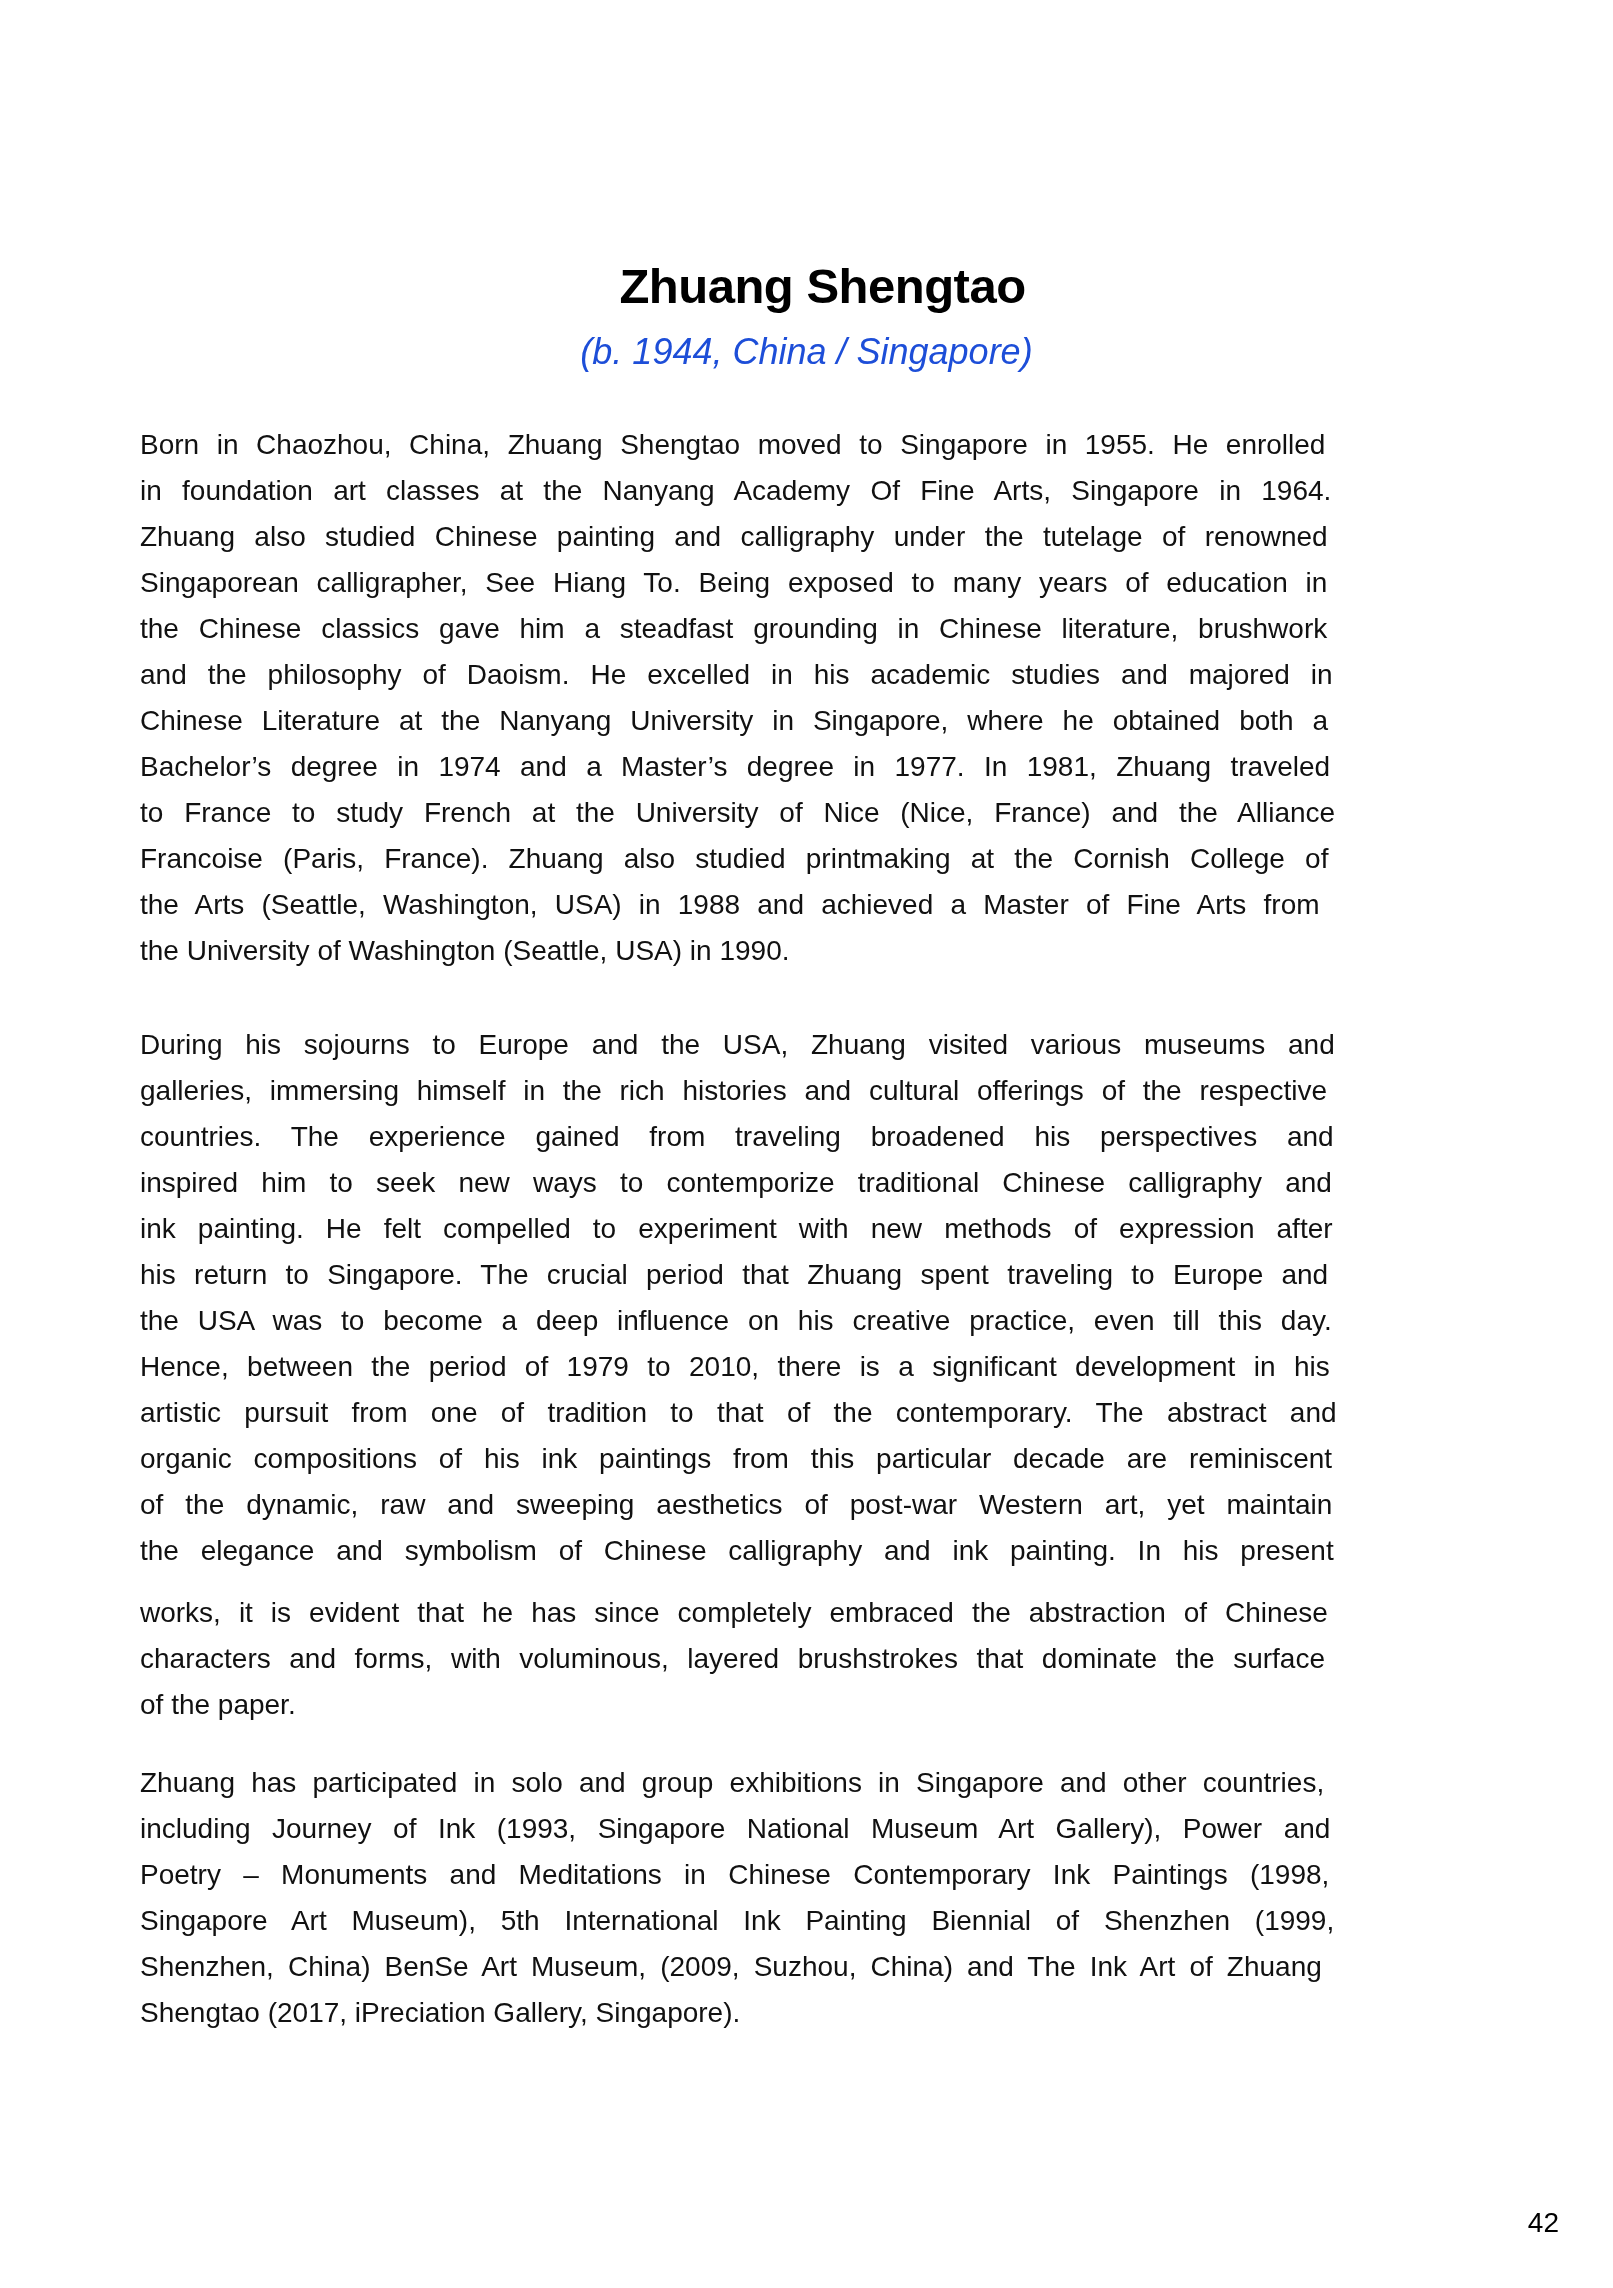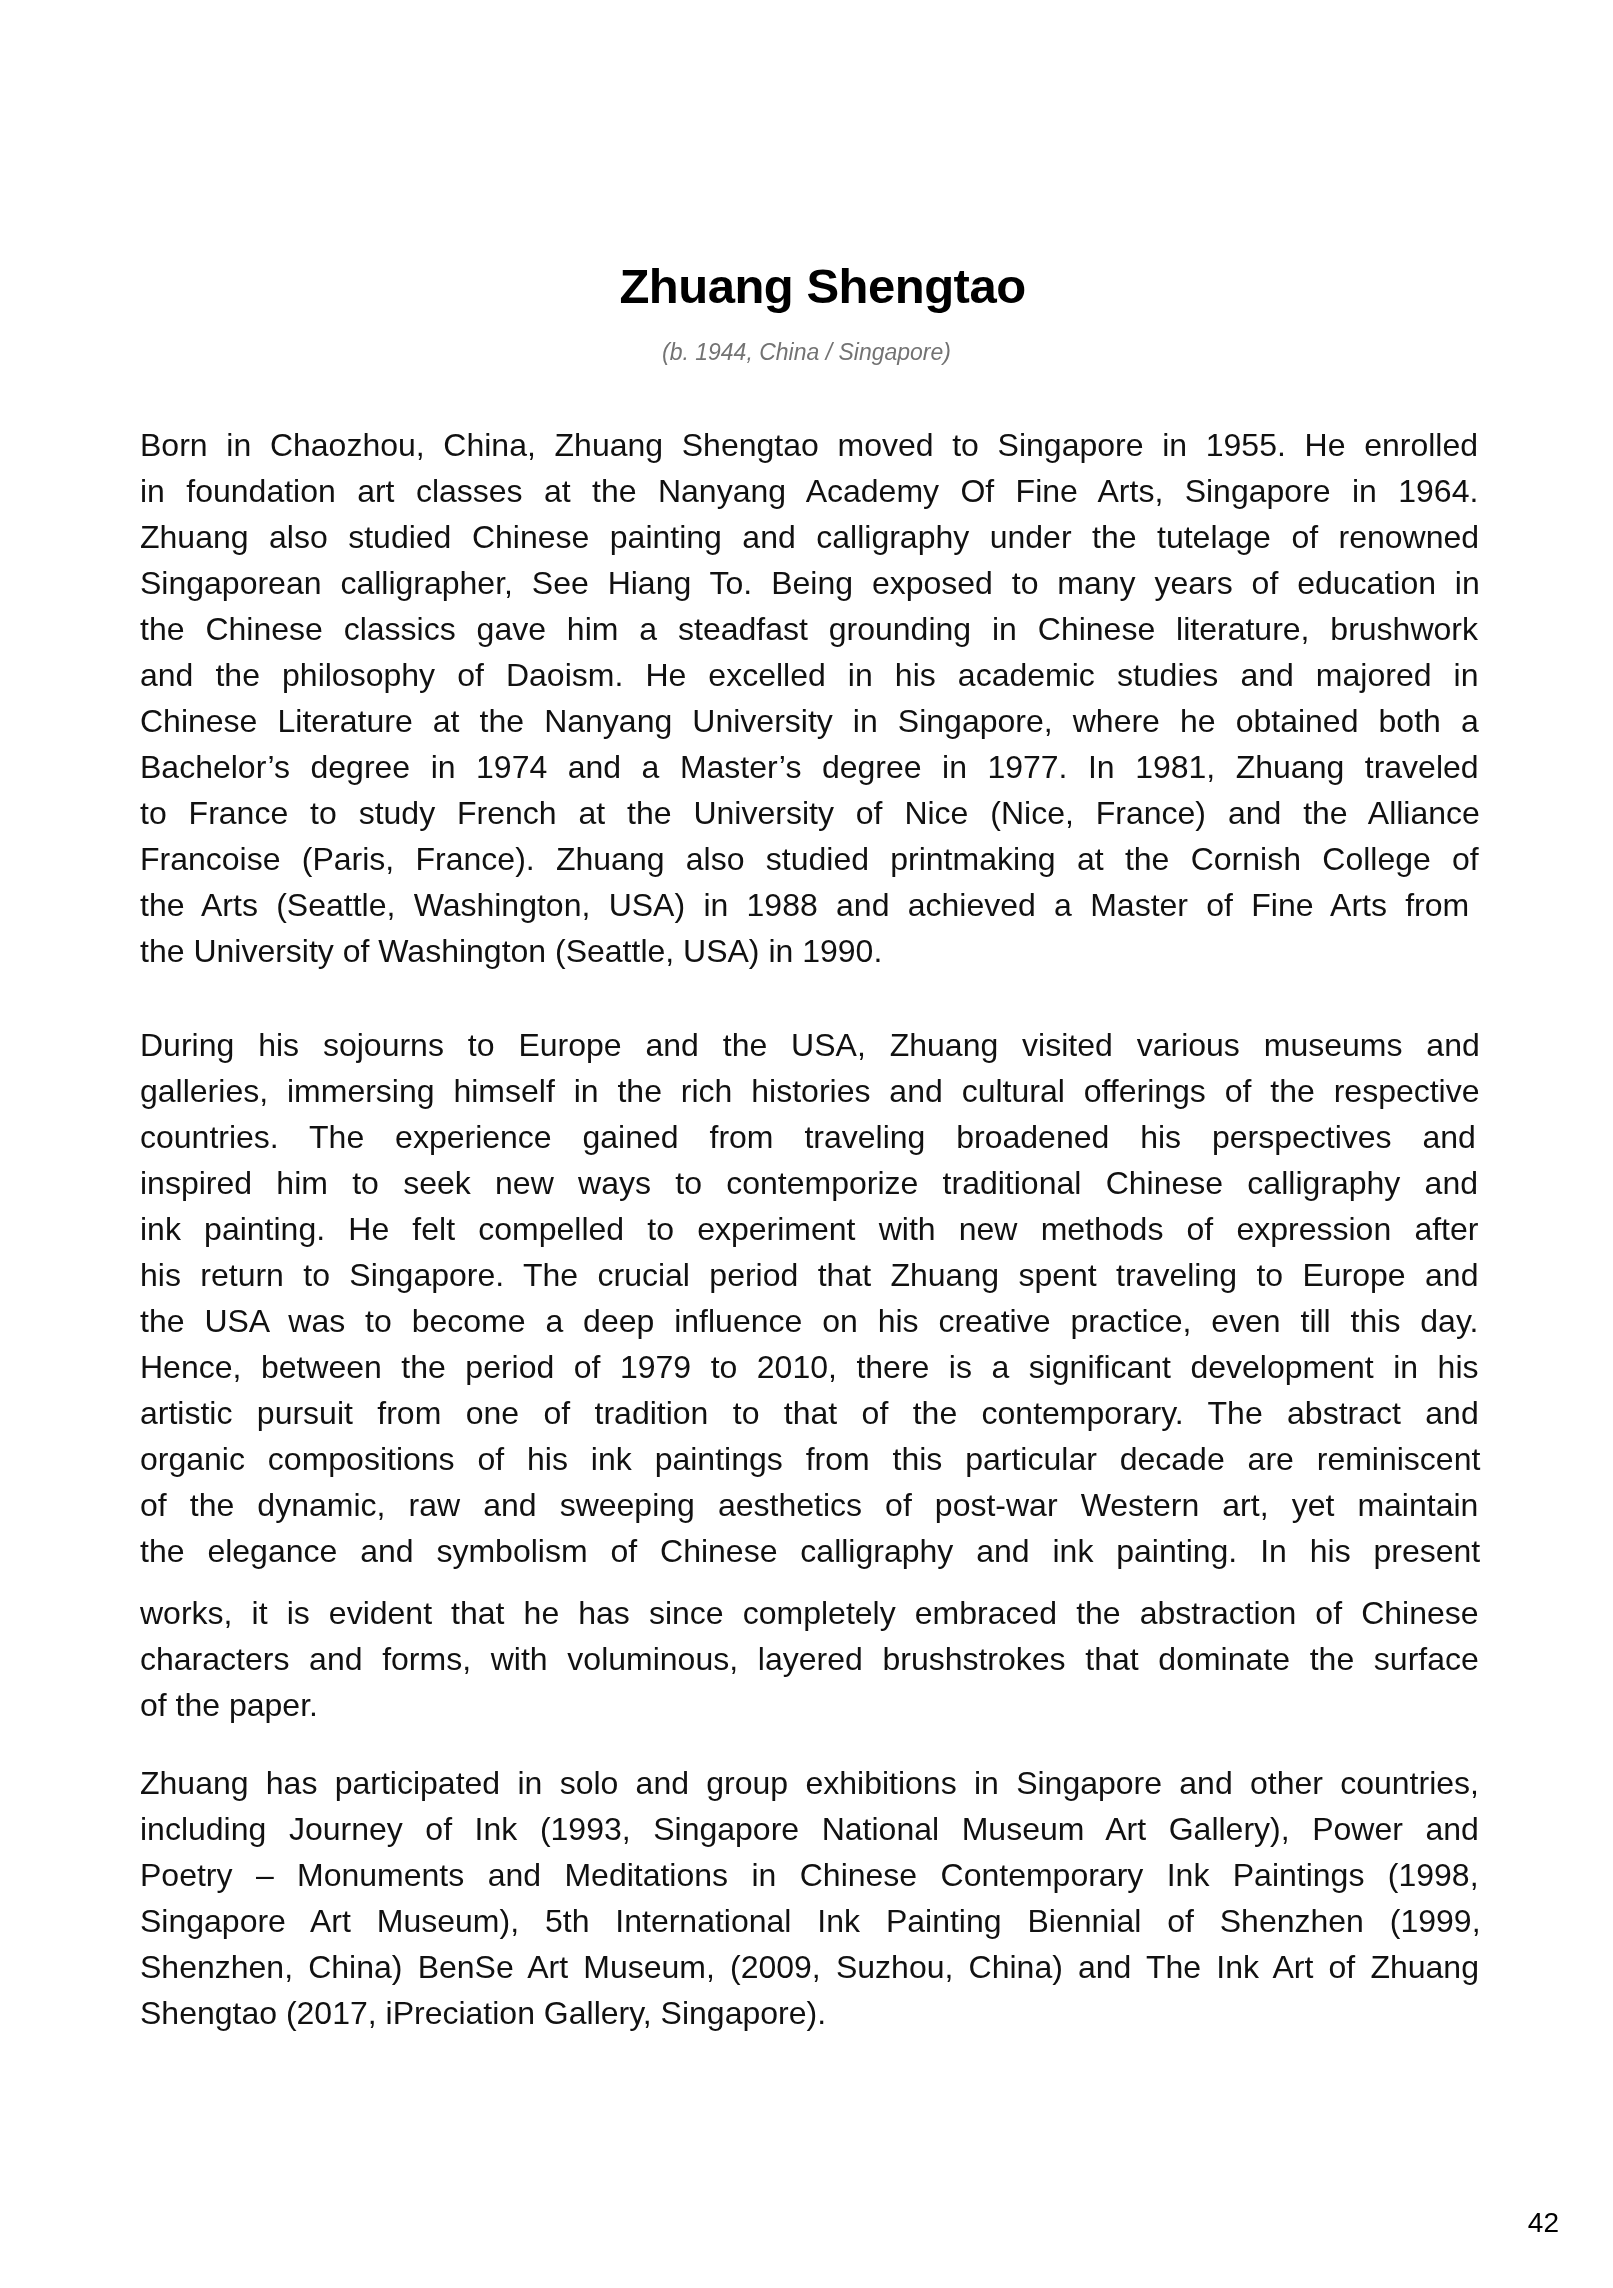--- a/index.html
+++ b/index.html
@@ -35,30 +35,30 @@
       color: #000000;
       margin: 0;
     }
     .subtitle {
       position: absolute;
       left: 0;
       width: 1613px;
       top: 329px;
       text-align: center;
       font-style: italic;
-      font-size: 23px;
+      font-size: 36px;
       line-height: 46px;
-      color: #737373;
+      color: #1d4ed8;
       margin: 0;
     }
     .body-text {
       position: absolute;
       left: 140px;
       width: 1333px;
-      font-size: 32px;
+      font-size: 28px;
       line-height: 46px;
       color: #111111;
     }
     .para {
       margin: 0;
     }
     .line {
       display: block;
       height: 46px;
       white-space: nowrap;

